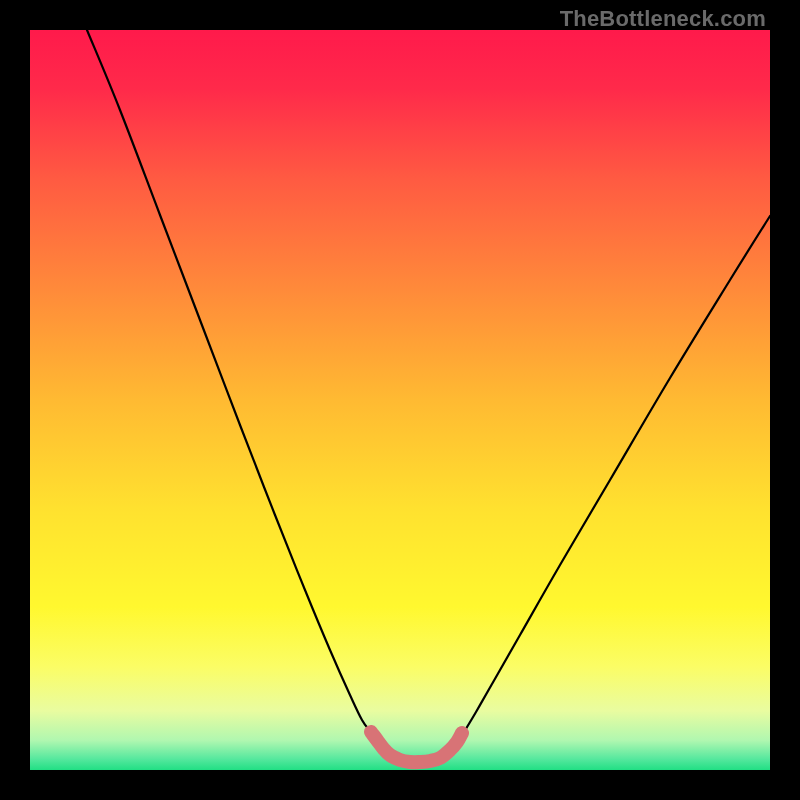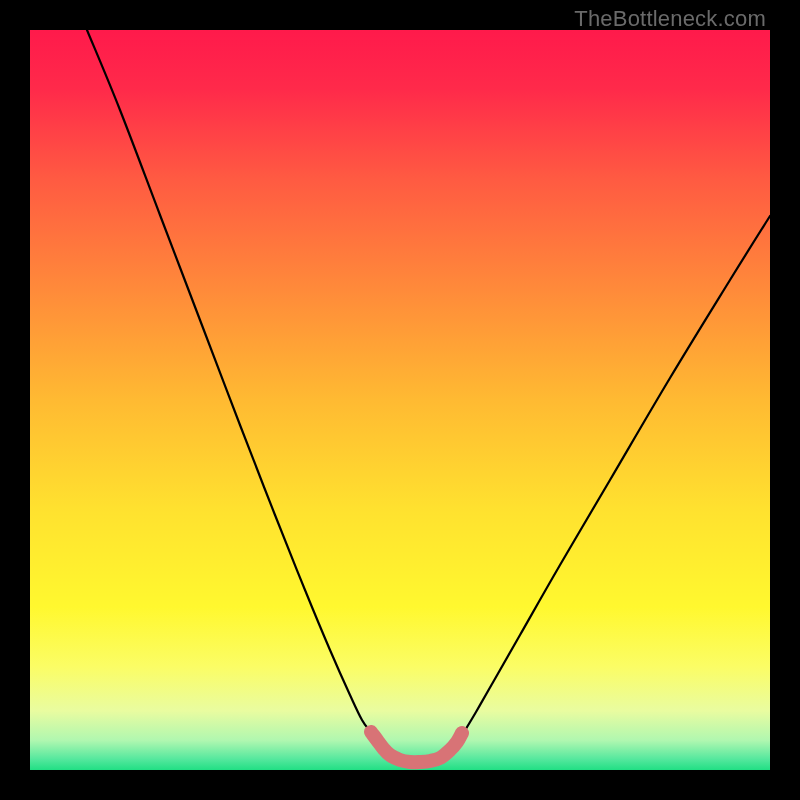--- a/index.html
+++ b/index.html
@@ -33,21 +33,21 @@
     width: 100%;
     height: 100%;
   }
   .watermark {
     position: absolute;
     top: 6px;
     right: 34px;
     color: #6a6a6a;
     font-size: 22px;
     letter-spacing: 0.2px;
-    font-weight: 400;
+    font-weight: 700;
   }
   svg.curve {
     position: absolute;
     left: 0;
     top: 0;
     width: 100%;
     height: 100%;
   }
 </style>
 </head>

